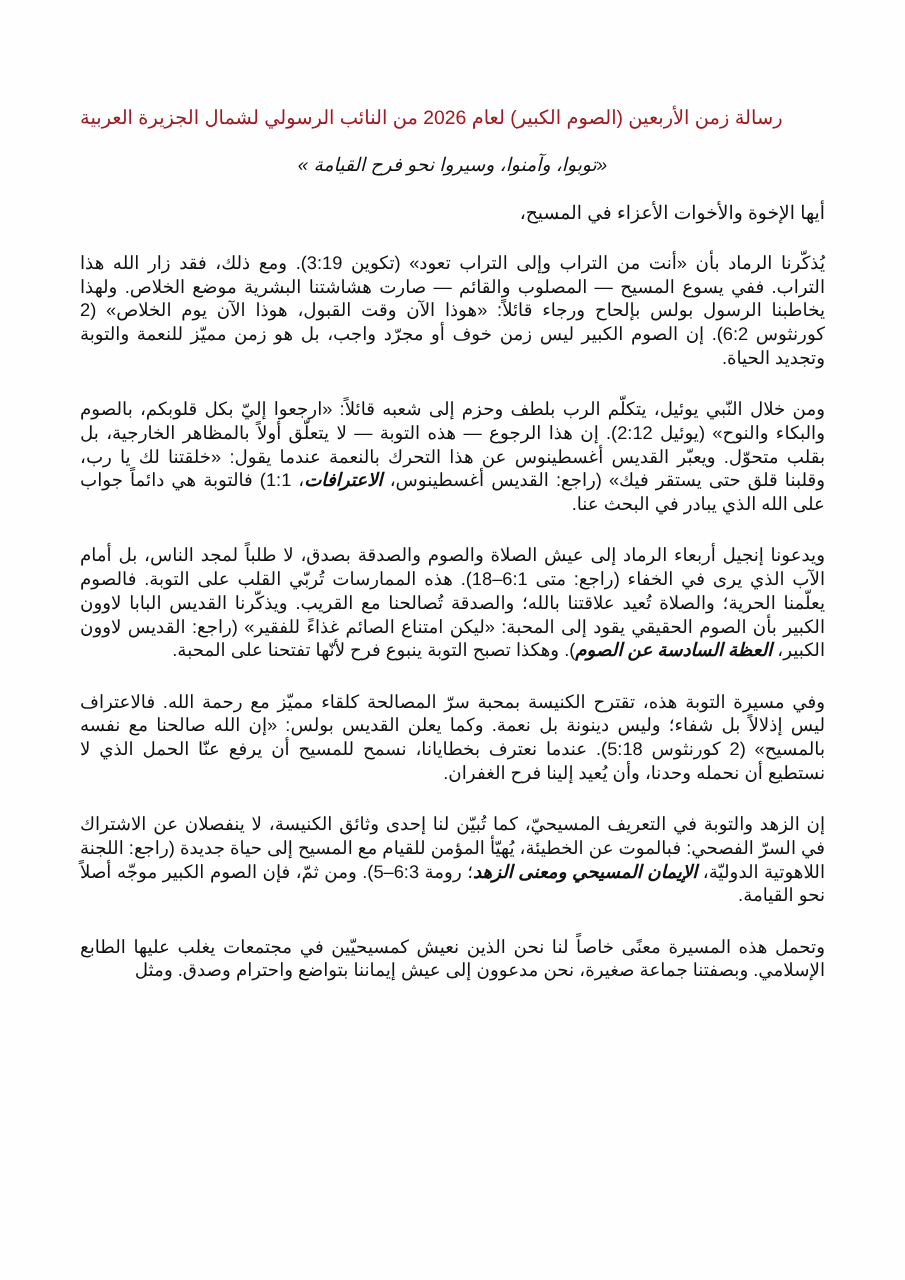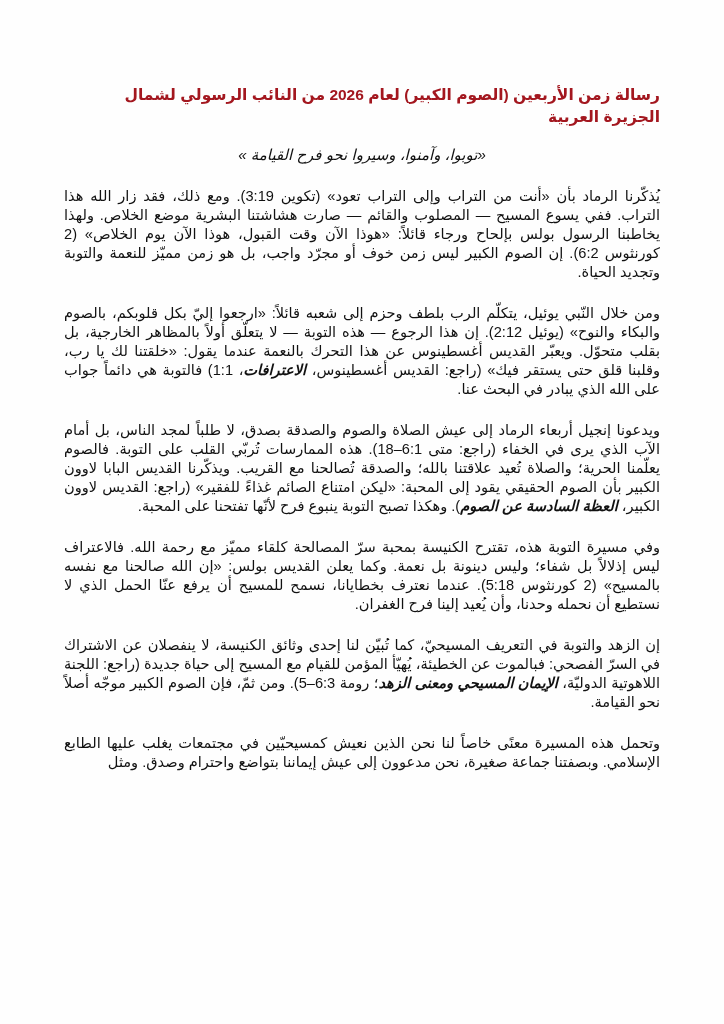--- a/index.html
+++ b/index.html
@@ -23,22 +23,22 @@
     .content {
       position: absolute;
       left: 64px;
       right: 64px;
       top: 84px;
       direction: rtl;
       font-family: "Liberation Sans", "DejaVu Sans", sans-serif;
       color: #111111;
     }
     .title {
-      text-align: right;
-      font-weight: bold;
+      text-align: left;
+      font-weight: normal;
       font-size: 15.5px;
       color: #a3171f;
       line-height: 22px;
       margin: 0;
       letter-spacing: 0;
     }
     .subtitle {
       text-align: center;
       font-style: italic;
       font-size: 15px;
@@ -64,20 +64,21 @@
       font-weight: bold;
     }
   </style>
 </head>
 <body>
 
 <div class="page">
   <div class="content">
     <h1 class="title">رسالة زمن الأربعين (الصوم الكبير) لعام 2026 من النائب الرسولي لشمال الجزيرة العربية</h1>
     <p class="subtitle">«توبوا، وآمنوا، وسيروا نحو فرح القيامة »</p>
+    <p class="salutation">أيها الإخوة والأخوات الأعزاء في المسيح،</p>
 
     <p class="para">يُذكّرنا الرماد بأن «أنت من التراب وإلى التراب تعود» (تكوين 3:19). ومع ذلك، فقد زار الله هذا التراب. ففي يسوع المسيح — المصلوب والقائم — صارت هشاشتنا البشرية موضع الخلاص. ولهذا يخاطبنا الرسول بولس بإلحاح ورجاء قائلاً: «هوذا الآن وقت القبول، هوذا الآن يوم الخلاص» (2 كورنثوس 6:2). إن الصوم الكبير ليس زمن خوف أو مجرّد واجب، بل هو زمن مميّز للنعمة والتوبة وتجديد الحياة.</p>
     <p class="para"><span>ومن خلال النّبي يوئيل، يتكلّم الرب بلطف وحزم إلى شعبه قائلاً: «ارجعوا إليّ بكل قلوبكم، بالصوم والبكاء والنوح» (يوئيل 2:12). إن هذا الرجوع — هذه التوبة — لا يتعلّق أولاً بالمظاهر الخارجية، بل بقلب متحوّل. ويعبّر القديس أغسطينوس عن هذا التحرك بالنعمة عندما يقول: «خلقتنا لك يا رب، وقلبنا قلق حتى يستقر فيك» (راجع: القديس أغسطينوس، </span><em>الاعترافات</em><span>، 1:1) فالتوبة هي دائماً جواب على الله الذي يبادر في البحث عنا.</span></p>
     <p class="para"><span>ويدعونا إنجيل أربعاء الرماد إلى عيش الصلاة والصوم والصدقة بصدق، لا طلباً لمجد الناس، بل أمام الآب الذي يرى في الخفاء (راجع: متى 6:1–18). هذه الممارسات تُربّي القلب على التوبة. فالصوم يعلّمنا الحرية؛ والصلاة تُعيد علاقتنا بالله؛ والصدقة تُصالحنا مع القريب. ويذكّرنا القديس البابا لاوون الكبير بأن الصوم الحقيقي يقود إلى المحبة: «ليكن امتناع الصائم غذاءً للفقير» (راجع: القديس لاوون الكبير، </span><em>العظة السادسة عن الصوم</em><span>). وهكذا تصبح التوبة ينبوع فرح لأنّها تفتحنا على المحبة.</span></p>
     <p class="para">وفي مسيرة التوبة هذه، تقترح الكنيسة بمحبة سرّ المصالحة كلقاء مميّز مع رحمة الله. فالاعتراف ليس إذلالاً بل شفاء؛ وليس دينونة بل نعمة. وكما يعلن القديس بولس: «إن الله صالحنا مع نفسه بالمسيح» (2 كورنثوس 5:18). عندما نعترف بخطايانا، نسمح للمسيح أن يرفع عنّا الحمل الذي لا نستطيع أن نحمله وحدنا، وأن يُعيد إلينا فرح الغفران.</p>
     <p class="para"><span>إن الزهد والتوبة في التعريف المسيحيّ، كما تُبيّن لنا إحدى وثائق الكنيسة، لا ينفصلان عن الاشتراك في السرّ الفصحي: فبالموت عن الخطيئة، يُهيّأ المؤمن للقيام مع المسيح إلى حياة جديدة (راجع: اللجنة اللاهوتية الدوليّة، </span><em>الإيمان المسيحي ومعنى الزهد</em><span>؛ رومة 6:3–5). ومن ثمّ، فإن الصوم الكبير موجّه أصلاً نحو القيامة.</span></p>
     <p class="para">وتحمل هذه المسيرة معنًى خاصاً لنا نحن الذين نعيش كمسيحيّين في مجتمعات يغلب عليها الطابع الإسلامي. وبصفتنا جماعة صغيرة، نحن مدعوون إلى عيش إيماننا بتواضع واحترام وصدق. ومثل</p>
   </div>
 </div>
 

